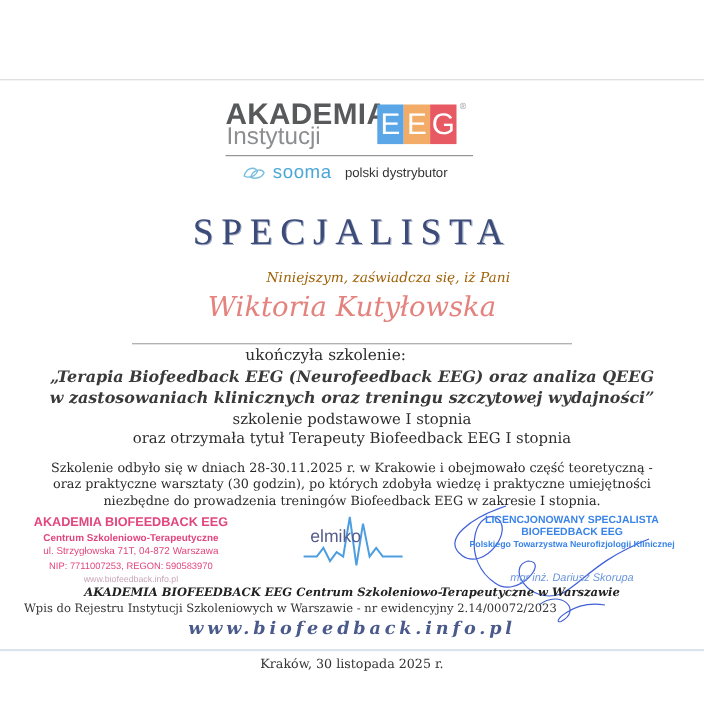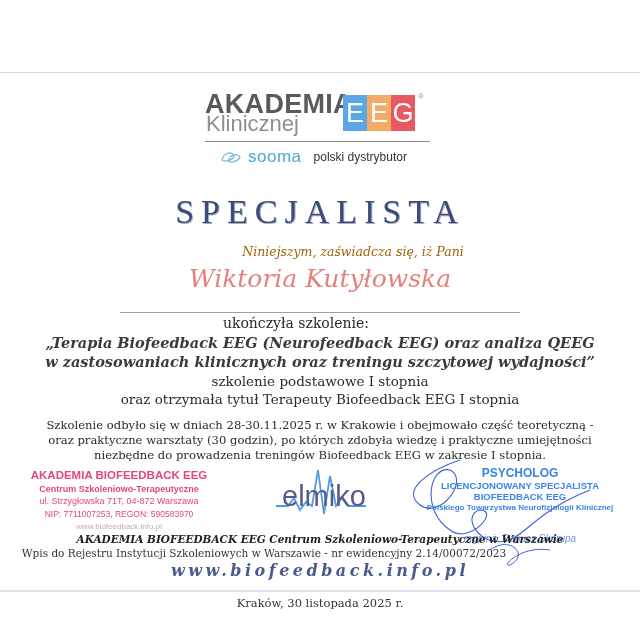--- a/index.html
+++ b/index.html
@@ -37,21 +37,21 @@
     .details { left: 0; width: 640px; top: 418px; text-align: center; font-size: 11.6px; line-height: 15px; color: #2a2a2a; }
 
     .stamp-left { left: 24px; top: 468px; width: 190px; text-align: center; font-family: "Liberation Sans", sans-serif; color: #e2467e; }
     .stamp-left .s1 { font-weight: bold; font-size: 11.5px; line-height: 15px; }
     .stamp-left .s2 { font-weight: bold; font-size: 9px; line-height: 12px; }
     .stamp-left .s3 { font-size: 9px; line-height: 13px; }
     .stamp-left .s4 { font-size: 8.5px; line-height: 13px; }
     .stamp-left .s5 { font-size: 8px; line-height: 12px; color: #c8a6b8; }
 
     .elmiko { left: 270px; top: 462px; width: 120px; height: 60px; }
-    .elmiko-text { left: 12px; top: 18px; font-family: "Liberation Sans", sans-serif; font-size: 29px; color: #555c8c; letter-spacing: 0px; }
+    .elmiko-text { left: 12px; top: 18px; font-family: "Liberation Sans", sans-serif; font-size: 16px; color: #555c8c; letter-spacing: 0px; }
 
     .stamp-right { left: 400px; top: 467px; width: 240px; text-align: center; font-family: "Liberation Sans", sans-serif; color: #3a84e8; font-weight: bold; }
     .stamp-right .r1 { font-size: 12px; line-height: 13px; }
     .stamp-right .r2 { font-size: 9.5px; line-height: 11px; }
     .stamp-right .r3 { font-size: 8px; line-height: 11px; }
     .stamp-right .r4 { font-weight: normal; font-style: italic; font-size: 10px; color: #6b95df; margin-top: 20px; }
     .signature { left: 390px; top: 450px; width: 220px; height: 120px; }
 
     .org { left: 0; width: 640px; top: 533px; text-align: center; font-weight: bold; font-style: italic; font-size: 10.5px; color: #222; }
     .registry { left: 0; width: 528px; top: 547px; text-align: center; font-size: 10.5px; color: #333; }
@@ -59,21 +59,21 @@
 
     .date { left: 0; width: 640px; top: 596px; text-align: center; font-size: 11.5px; color: #333; }
   </style>
 </head>
 <body>
 
 <div class="abs hline-top"></div>
 
 <div class="abs logo">
   <div class="abs logo-word1">AKADEMIA</div>
-  <div class="abs logo-word2">Klinicznej</div>
+  <div class="abs logo-word2">Instytucji</div>
   <div class="abs eeg-box eeg-e1">E</div>
   <div class="abs eeg-box eeg-e2">E</div>
   <div class="abs eeg-box eeg-g">G</div>
   <div class="abs reg">®</div>
 </div>
 <div class="abs logo-rule"></div>
 <div class="abs sooma">
   <svg width="22" height="14" viewBox="0 0 22 14">
     <path d="M2 10 C4 2, 12 1, 14 6 C12 11, 5 12, 2 10 Z" fill="none" stroke="#7bbfe0" stroke-width="1.3"></path>
     <path d="M8 11 C10 4, 18 3, 20 7 C18 12, 11 13, 8 11 Z" fill="none" stroke="#7bbfe0" stroke-width="1.3"></path>
@@ -116,21 +116,20 @@
     <polyline points="6,44 18,44 24,36 30,48 36,40 42,44 48,8 54,52 60,14 66,44 72,36 78,44 96,44" fill="none" stroke="#4d9ee0" stroke-width="1.8"></polyline>
   </svg>
   <div class="abs elmiko-text">elmiko</div>
 </div>
 
 <svg class="abs signature" viewBox="0 0 220 120">
   <path d="M70 10 C40 20, 10 40, 30 55 C50 70, 80 30, 60 20 C40 15, 30 60, 60 80 C80 95, 110 60, 90 60 C70 65, 90 100, 120 90 C140 80, 150 60, 200 40" fill="none" stroke="#3f5fd6" stroke-width="1.1"></path>
   <path d="M100 100 C120 85, 140 105, 120 115 C110 118, 130 95, 160 100" fill="none" stroke="#3f5fd6" stroke-width="1"></path>
 </svg>
 <div class="abs stamp-right">
-  <div class="r1">PSYCHOLOG</div>
   <div class="r2">LICENCJONOWANY SPECJALISTA</div>
   <div class="r2">BIOFEEDBACK EEG</div>
   <div class="r3">Polskiego Towarzystwa Neurofizjologii Klinicznej</div>
   <div class="r4">mgr inż. Dariusz Skorupa</div>
 </div>
 
 <div class="abs org">AKADEMIA BIOFEEDBACK EEG Centrum Szkoleniowo-Terapeutyczne w Warszawie</div>
 <div class="abs registry">Wpis do Rejestru Instytucji Szkoleniowych w Warszawie - nr ewidencyjny 2.14/00072/2023</div>
 <div class="abs website">www.biofeedback.info.pl</div>
 <div class="abs hline-bottom"></div>

